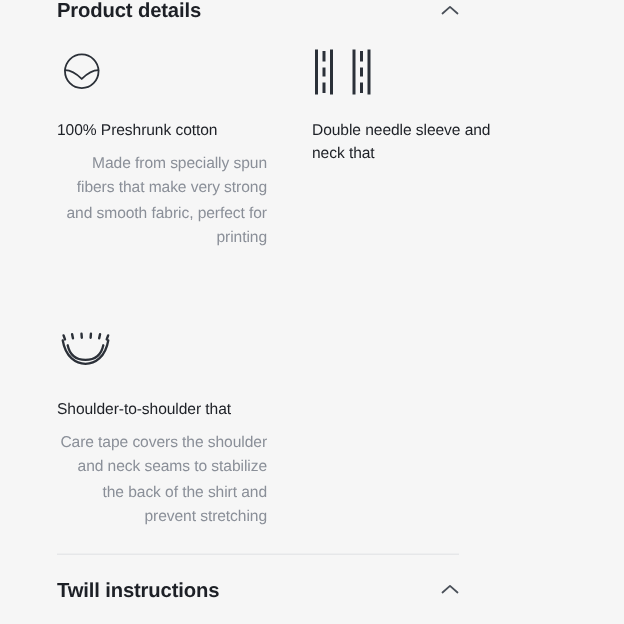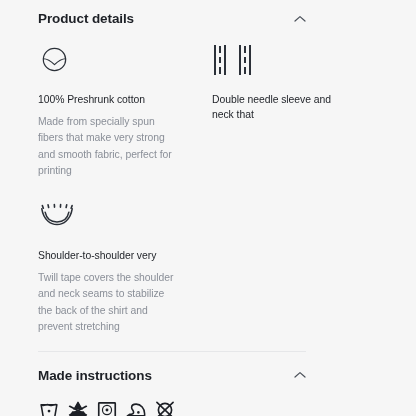--- a/index.html
+++ b/index.html
@@ -47,20 +47,21 @@
   }
   .chevron svg { display: block; }
 
   
   .features {
     display: grid;
     grid-template-columns: 140px 140px;
     column-gap: 34px;
     row-gap: 0;
     margin-top: 16px;
+    gap: 30px;
   }
   .feature {
     padding-bottom: 0;
   }
   .feature-icon {
     height: 36px;
     display: flex;
     align-items: center;
     margin-bottom: 14px;
   }
@@ -69,20 +70,21 @@
     color: #1d2026;
     line-height: 15px;
     margin-bottom: 7px;
     letter-spacing: -0.05px;
   }
   .feature-desc {
     font-size: 10.4px;
     color: #8a8f98;
     line-height: 16.5px;
     letter-spacing: -0.05px;
+    text-align: right;
   }
   .feature.row2 { margin-top: 18px; }
 
   
   .divider {
     height: 1px;
     background: #e6e7e9;
     width: 268px;
     margin: 0 0 0 38px;
   }
@@ -94,21 +96,21 @@
   .care-icons {
     display: flex;
     align-items: center;
     gap: 7px;
     margin-top: 17px;
     margin-bottom: 17px;
   }
   .care-icons svg { display: block; }
 
   
-  .pd-section { padding-top: 12px; }
+  .pd-section { padding-top: 0; }
 </style>
 </head>
 <body>
 
 <div class="page">
 
   <div class="section pd-section">
 
     <div class="section-header">
       <div class="section-title">Product details</div>
@@ -162,35 +164,35 @@
             <g stroke="#2b3038" stroke-width="1.7" stroke-linecap="round">
               <line x1="5.6" y1="5.4" x2="4.6" y2="2.6"></line>
               <line x1="11.2" y1="4.6" x2="10.6" y2="1.8"></line>
               <line x1="17.4" y1="4.2" x2="17.2" y2="1.4"></line>
               <line x1="23.6" y1="4.2" x2="23.8" y2="1.4"></line>
               <line x1="29.6" y1="4.6" x2="30.2" y2="1.8"></line>
               <line x1="34.9" y1="5.4" x2="35.9" y2="2.6"></line>
             </g>
           </svg>
         </div>
-        <div class="feature-title">Shoulder-to-shoulder very</div>
-        <div class="feature-desc">Twill tape covers the shoulder and neck seams to stabilize the back of the shirt and prevent stretching</div>
+        <div class="feature-title">Shoulder-to-shoulder that</div>
+        <div class="feature-desc">Care tape covers the shoulder and neck seams to stabilize the back of the shirt and prevent stretching</div>
       </div>
 
       <div></div>
 
     </div>
   </div>
 
   <div class="divider" style="margin-top:15px;"></div>
 
   <div class="section care">
 
     <div class="section-header">
-      <div class="section-title">Made instructions</div>
+      <div class="section-title">Twill instructions</div>
       <span class="chevron">
         <svg viewBox="0 0 12 8" width="12" height="8" aria-hidden="true">
           <path d="M1 6 L6 1.6 L11 6" fill="none" stroke="#4a5059" stroke-width="1.2" stroke-linecap="round" stroke-linejoin="round"></path>
         </svg>
       </span>
     </div>
 
     <div class="care-icons">
 
       <span>

